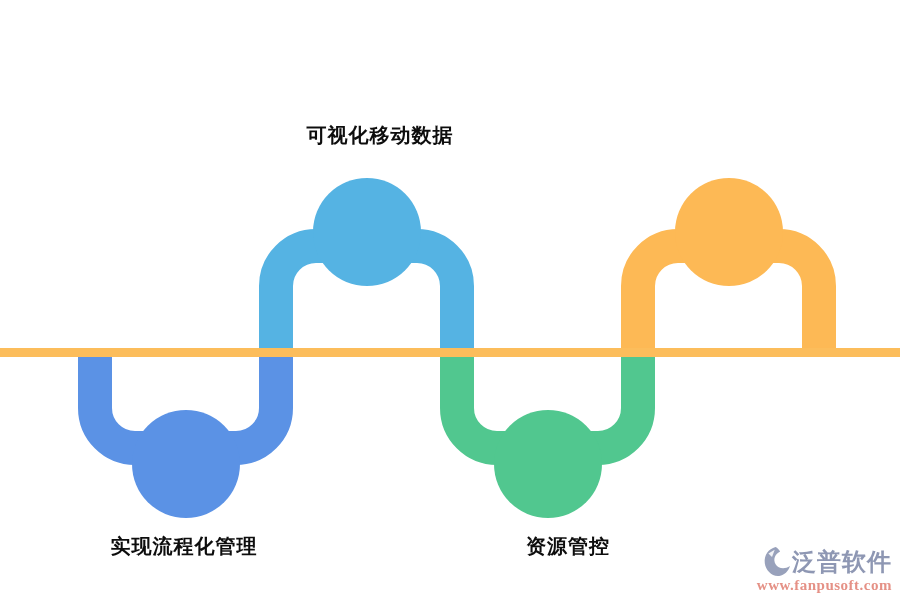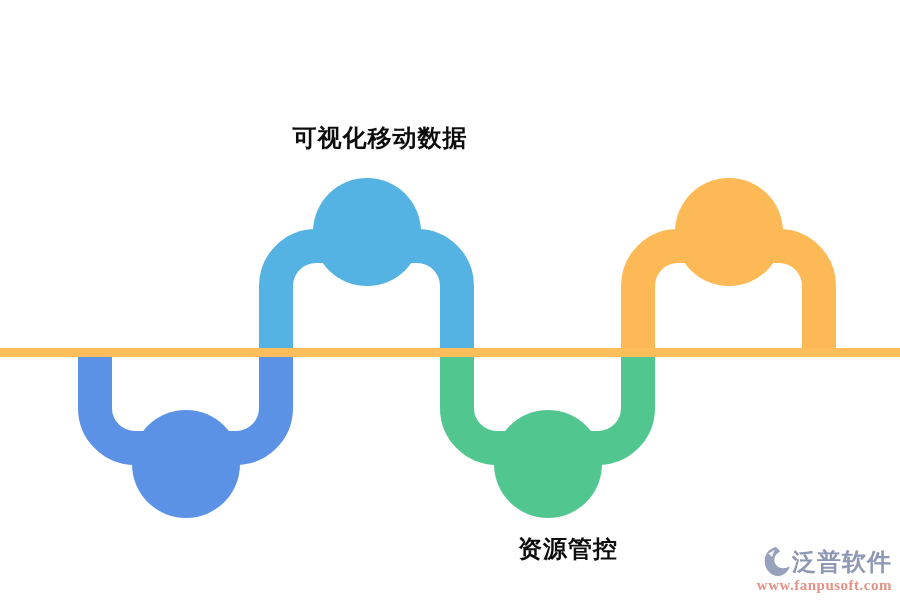--- a/index.html
+++ b/index.html
@@ -7,21 +7,21 @@
     position:relative;
     width:900px;height:600px;
     background:#ffffff;
     overflow:hidden;
     font-family:"DejaVu Sans","Liberation Sans",sans-serif;
   }
   .wave-svg{position:absolute;left:0;top:0;width:900px;height:600px;display:block;}
   .node-label{
     position:absolute;
     transform:translateX(-50%);
-    font-size:24px;
+    font-size:20px;
     font-weight:700;
     color:#0d0d0d;
     white-space:nowrap;
     letter-spacing:1px;
   }
   .watermark{
     position:absolute;
     right:8px;bottom:7px;
     width:160px;
     text-align:right;
@@ -64,20 +64,21 @@
 
     <path d="M 638 353 L 638 286 A 40 40 0 0 1 678 246 L 779 246 A 40 40 0 0 1 819 286 L 819 353" fill="none" stroke-width="34" stroke="#FDB955"></path>
     <circle cx="729" cy="232" r="54" fill="#FDB955"></circle>
 
     <line x1="0" y1="352.5" x2="900" y2="352.5" stroke-width="9" stroke="#FCBD5B"></line>
   </svg>
 
   <div class="node-label" style="left:380px;top:122px;">可视化移动数据</div>
 
 
+  <div class="node-label" style="left:184px;top:533px;">实现流程化管理</div>
 
   <div class="node-label" style="left:568px;top:533px;">资源管控</div>
 
   <div class="watermark">
     <div class="wm-row">
       <svg class="wm-logo" viewBox="0 0 30 34" xmlns="http://www.w3.org/2000/svg">
         <path d="M14 1 C6 3 1 10 2 19 c1 8 8 15 16 14 c6 -1 10 -5 12 -11 c-6 4 -13 3 -16 -2 c-3 -5 -1 -11 5 -14 c-1 -2 -3 -4 -5 -5 z" fill="#98A1BB"></path>
         <path fill="#ffffff" opacity="0.85" d="M6 8 L13 4 L10 12 z"></path>
       </svg>
       <span class="wm-brand">泛普软件</span>

